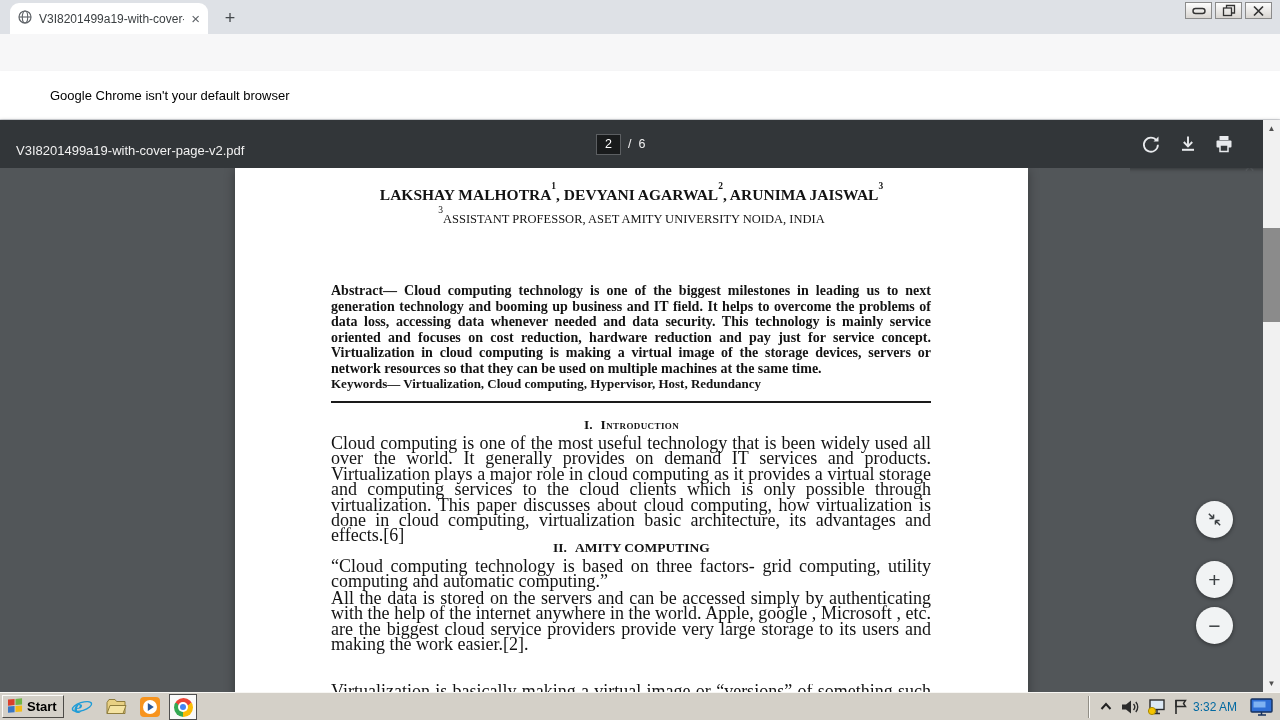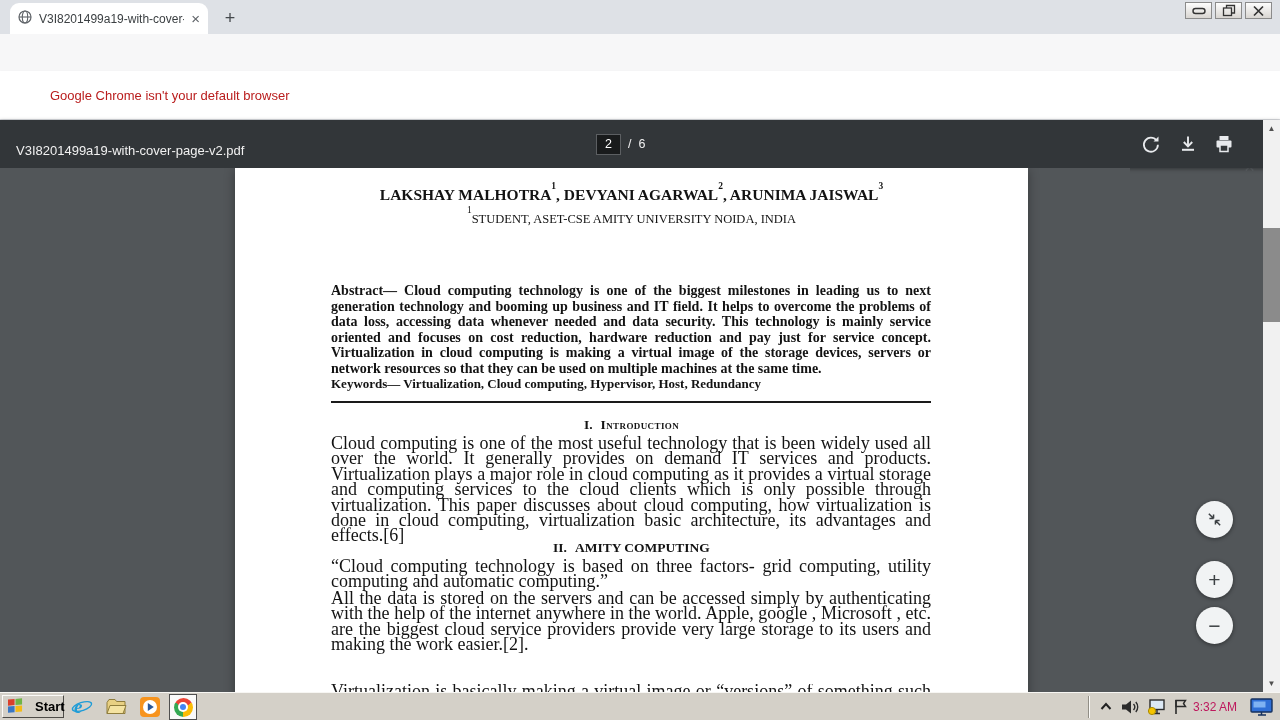--- a/index.html
+++ b/index.html
@@ -31,21 +31,21 @@
   .menudots { position:absolute; left:1252px; top:42px; font-size:17px; color:#5f6368; letter-spacing:0; }
 
   
   .notifbar { position:absolute; top:71px; left:0; width:1280px; height:49px; background:#fff;
               border-bottom:1px solid #dadce0; box-shadow:0 1px 3px rgba(0,0,0,.06); }
   .chrome-ball { position:relative; border-radius:50%;
       background:conic-gradient(from 60deg,#fbbc05 0 120deg,#34a853 0 240deg,#ea4335 0); }
   .chrome-ball .ring { position:absolute; inset:24%; background:#fff; border-radius:50%; }
   .chrome-ball .core { position:absolute; inset:34%; background:#4285f4; border-radius:50%; }
   .notif-msg { position:absolute; left:50px; top:0; height:49px; display:flex; align-items:center;
-               font-size:13px; color:#b91c1c; }
+               font-size:13px; color:#000000; }
   .setdefault { position:absolute; left:292px; top:79px; height:32px; padding:0 16px; background:#1a73e8;
                 border-radius:4px; color:#fff; font-size:13px; display:flex; align-items:center; gap:9px; }
   .notif-close { position:absolute; left:1244px; top:85px; font-size:19px; color:#5f6368; }
 
   
   .pdfbar { position:absolute; top:120px; left:0; width:1280px; height:48px; background:#323639;
             box-shadow:0 1px 4px rgba(0,0,0,.4); }
   .pdf-filename { position:absolute; left:16px; top:0; height:60px; display:flex; align-items:center;
                   font-size:13px; color:#f1f1f1; }
   .pageind { position:absolute; left:596px; top:0; height:48px; display:flex; align-items:center;
@@ -81,29 +81,29 @@
   .vscroll { position:absolute; left:1263px; top:120px; width:17px; height:572px; background:#f1f1f1; }
   .scrollbtn { position:absolute; left:0; width:17px; height:17px; display:flex; align-items:center;
                justify-content:center; font-size:8px; color:#505050; }
   .scrollthumb { position:absolute; left:0; top:108px; width:17px; height:94px; background:#8b8b8b; }
 
   
   .taskbar { position:absolute; top:692px; left:0; width:1280px; height:28px; background:#d4d0c8;
              border-top:1px solid #f7f6f3; }
   .startbtn { position:absolute; left:2px; top:2px; width:62px; height:23px; background:#d4d0c8;
               border:1px solid; border-color:#fbfaf8 #4d4b47 #4d4b47 #fbfaf8; box-shadow:1px 1px 0 #8a8881 inset0;
-              display:flex; align-items:center; gap:12px; padding:0 5px; font-size:13px; font-weight:bold; color:#000; }
+              display:flex; align-items:center; gap:4px; padding:0 5px; font-size:13px; font-weight:bold; color:#000; }
   .qicon { position:absolute; top:3px; width:22px; height:22px; }
   .chromebox { position:absolute; left:169px; top:1px; width:28px; height:26px; background:#fafafa;
                border:1px solid #4f4f4f; display:flex; align-items:center; justify-content:center; }
   .traydivider { position:absolute; left:1088px; top:3px; width:2px; height:22px;
                  border-left:1px solid #918e86; border-right:1px solid #fbfaf8; }
   .trayicon { position:absolute; top:5px; width:18px; height:18px; }
   .clock { position:absolute; left:1193px; top:0; height:28px; display:flex; align-items:center;
-           font-size:12px; color:#be185d; }
+           font-size:12px; color:#0369a1; }
   .opera-ic { position:relative; width:20px; height:20px; margin:1px; border-radius:50%; background:#dd3b42; }
   .opera-ic i { position:absolute; inset:22% 32%; background:#a31e27; border-radius:50%; }
 </style>
 </head>
 <body>
 
 <div class="screen">
 
   <div class="tabstrip">
     <div class="tab">
@@ -228,21 +228,21 @@
     </span>
   </div>
 
   <div class="viewer">
 
     <div class="page">
       <div class="abs authors centerline">
         <span>LAKSHAY MALHOTRA</span><sup>1</sup><span>, </span><span>DEVYANI AGARWAL</span><sup>2</sup><span>, </span><span>ARUNIMA JAISWAL</span><sup>3</sup>
       </div>
       <div class="abs affils centerline">
-        <div class="affil"><sup>1</sup><span>STUDENT, ASET-CSE AMITY UNIVERSITY NOIDA, INDIA</span></div>
+        <div class="affil"><sup>3</sup><span>ASSISTANT PROFESSOR, ASET AMITY UNIVERSITY NOIDA, INDIA</span></div>
       </div>
       <div class="abs abstract">Abstract— Cloud computing technology is one of the biggest milestones in leading us to next generation technology and booming up business and IT field. It helps to overcome the problems of data loss, accessing data whenever needed and data security. This technology is mainly service oriented and focuses on cost reduction, hardware reduction and pay just for service concept. Virtualization in cloud computing is making a virtual image of the storage devices, servers or network resources so that they can be used on multiple machines at the same time.</div>
       <div class="abs keywords">Keywords— Virtualization, Cloud computing, Hypervisor, Host, Redundancy</div>
       <div class="abs rule"></div>
       <div class="abs sechead centerline" style="top:249px">
         <span>I.</span><span class="sc gap8">Introduction</span>
       </div>
       <div class="abs para" style="top:268px">Cloud computing is one of the most useful technology that is been widely used all over the world. It generally provides on demand IT services and products. Virtualization plays a major role in cloud computing as it provides a virtual storage and computing services to the cloud clients which is only possible through virtualization. This paper discusses about cloud computing, how virtualization is done in cloud computing, virtualization basic architecture, its advantages and effects.[6]</div>
       <div class="abs sechead centerline" style="top:372px">
         <span>II.</span><span class="gap8">AMITY COMPUTING</span>

